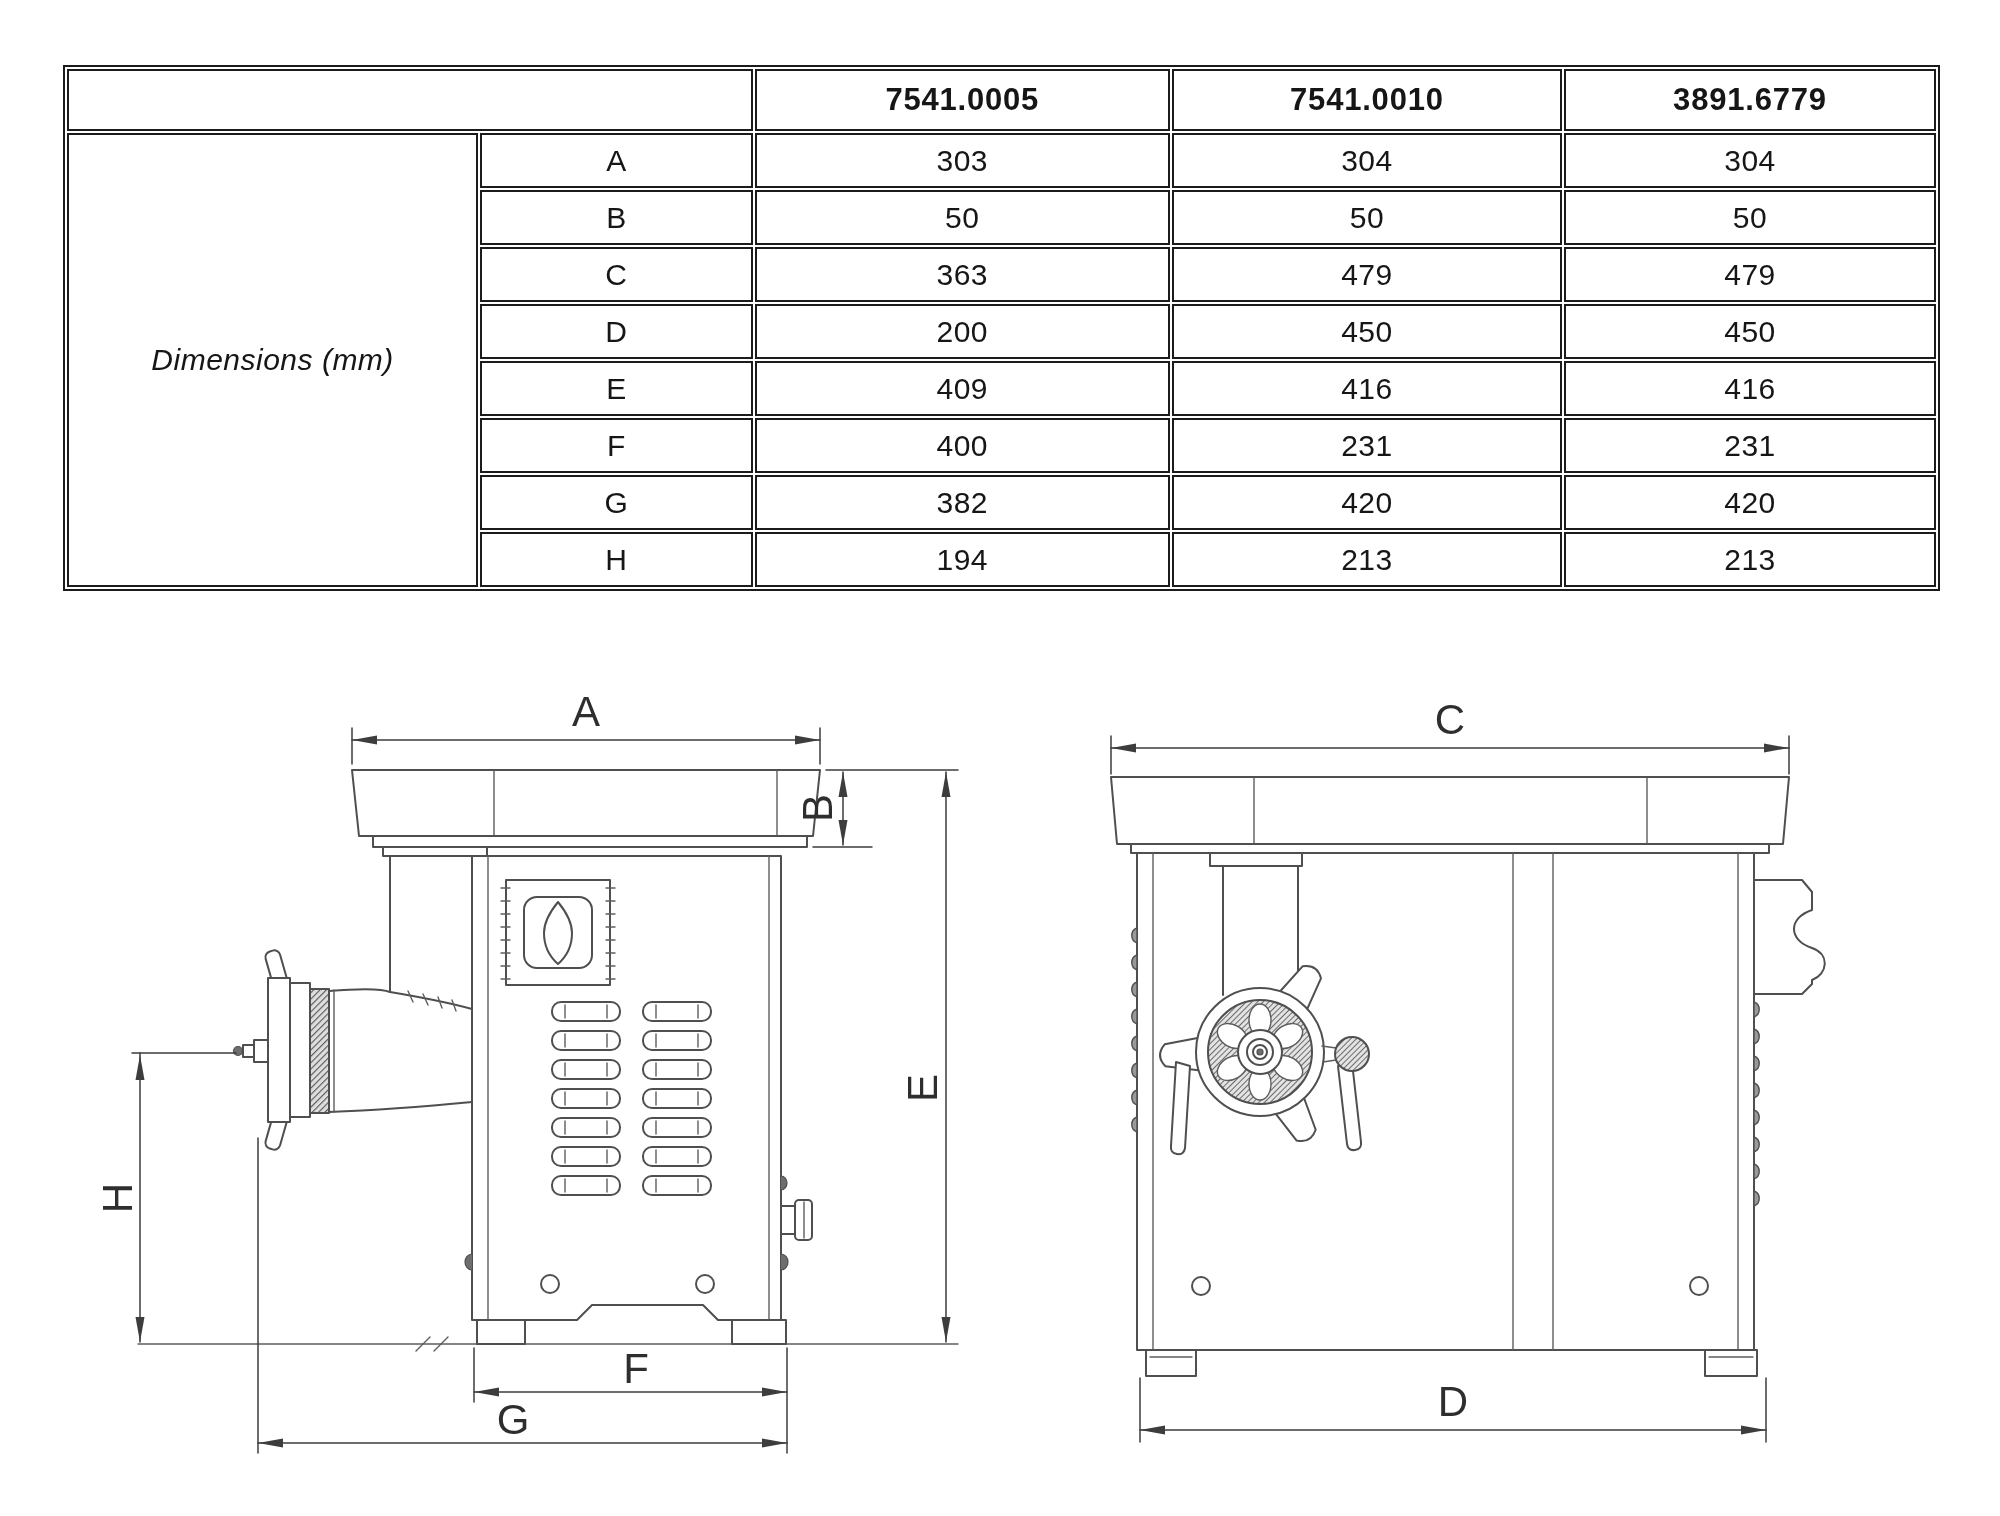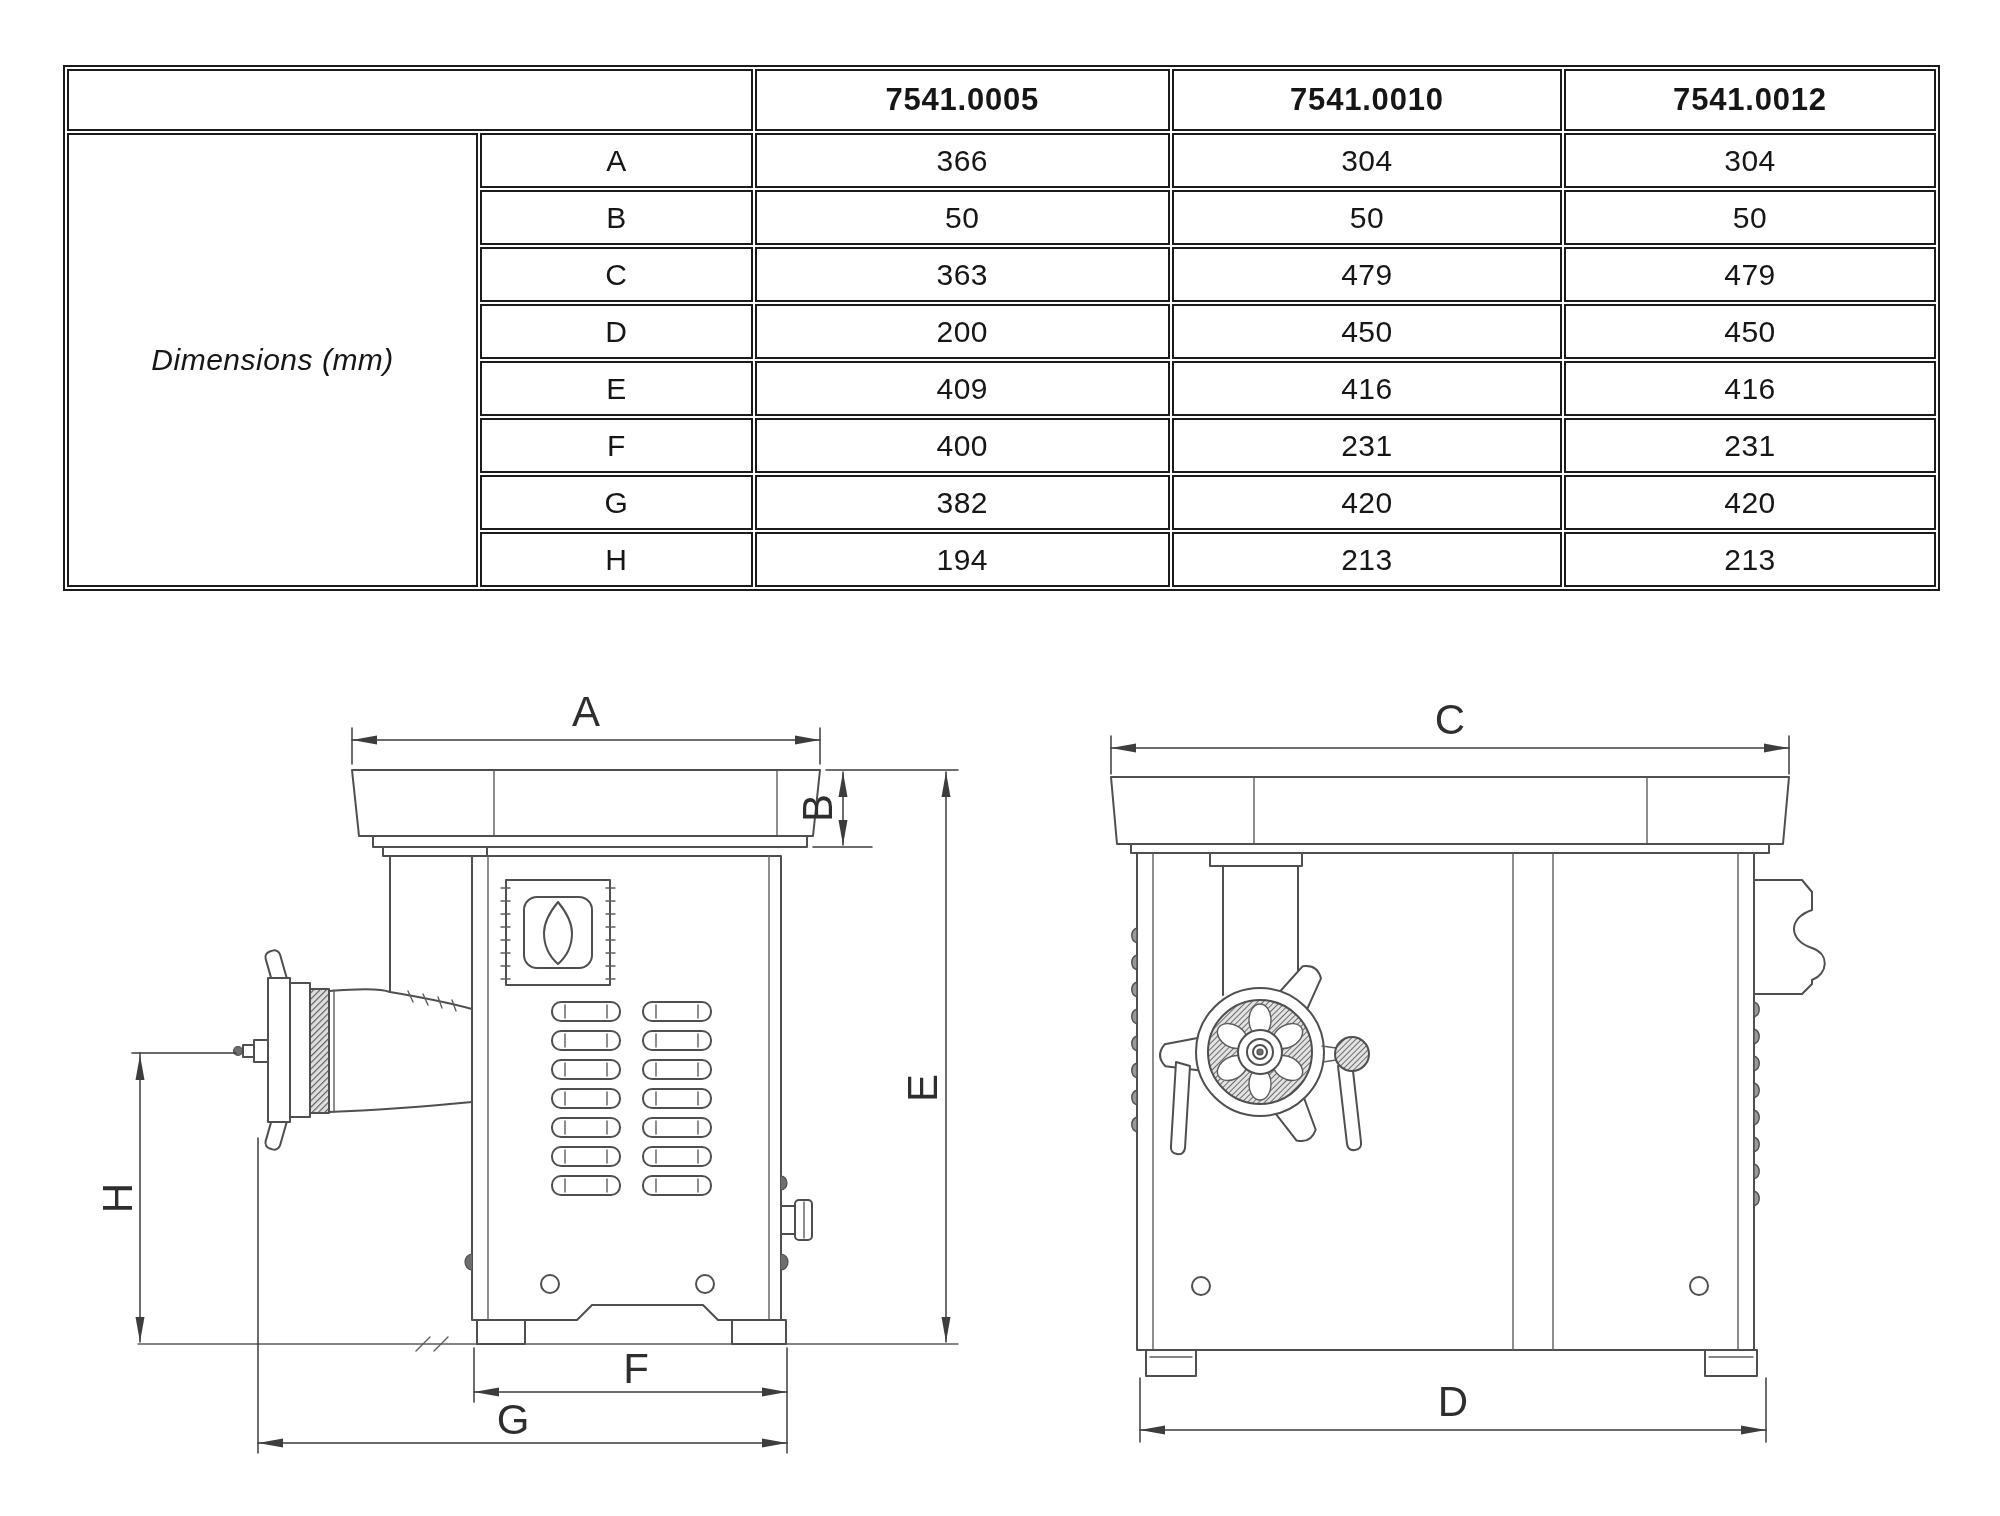--- a/index.html
+++ b/index.html
@@ -48,26 +48,26 @@
         <col style="width:271px">
         <col style="width:413px">
       <col style="width:388px">
         <col style="width:370px">
     </colgroup>
     <tbody>
       <tr class="hdr">
         <td colspan="2"></td>
         <td>7541.0005</td>
         <td>7541.0010</td>
-        <td>7541.0012</td>
+        <td>3891.6779</td>
       </tr>
       <tr class="dr">
         <td class="grp" rowspan="8">Dimensions (mm)</td>
         <td class="lt">A</td>
-        <td>366</td>
+        <td>303</td>
         <td>304</td>
         <td>304</td>
       </tr>
       <tr class="dr">
         <td class="lt">B</td>
         <td>50</td>
         <td>50</td>
         <td>50</td>
       </tr>
       <tr class="dr">

